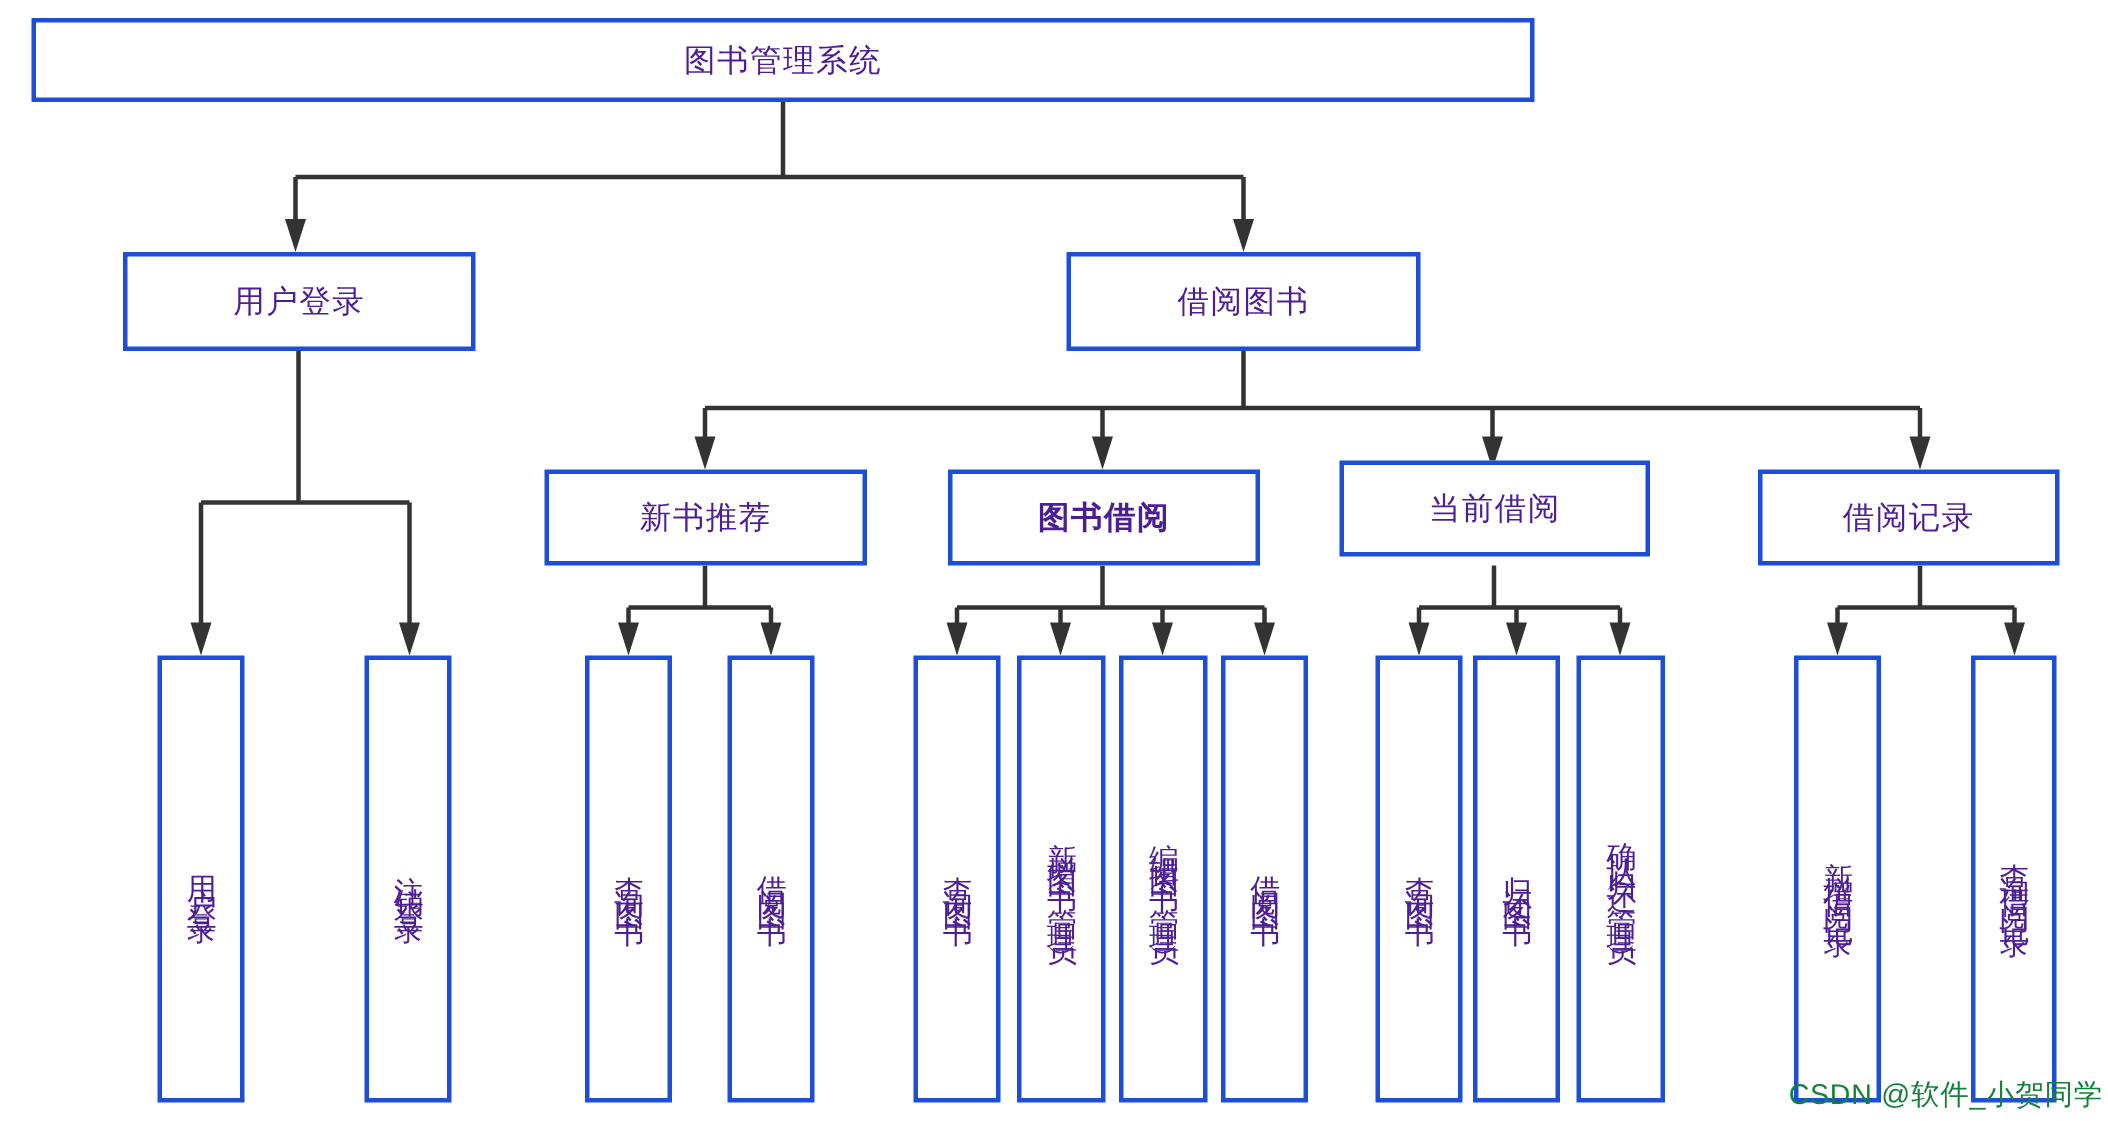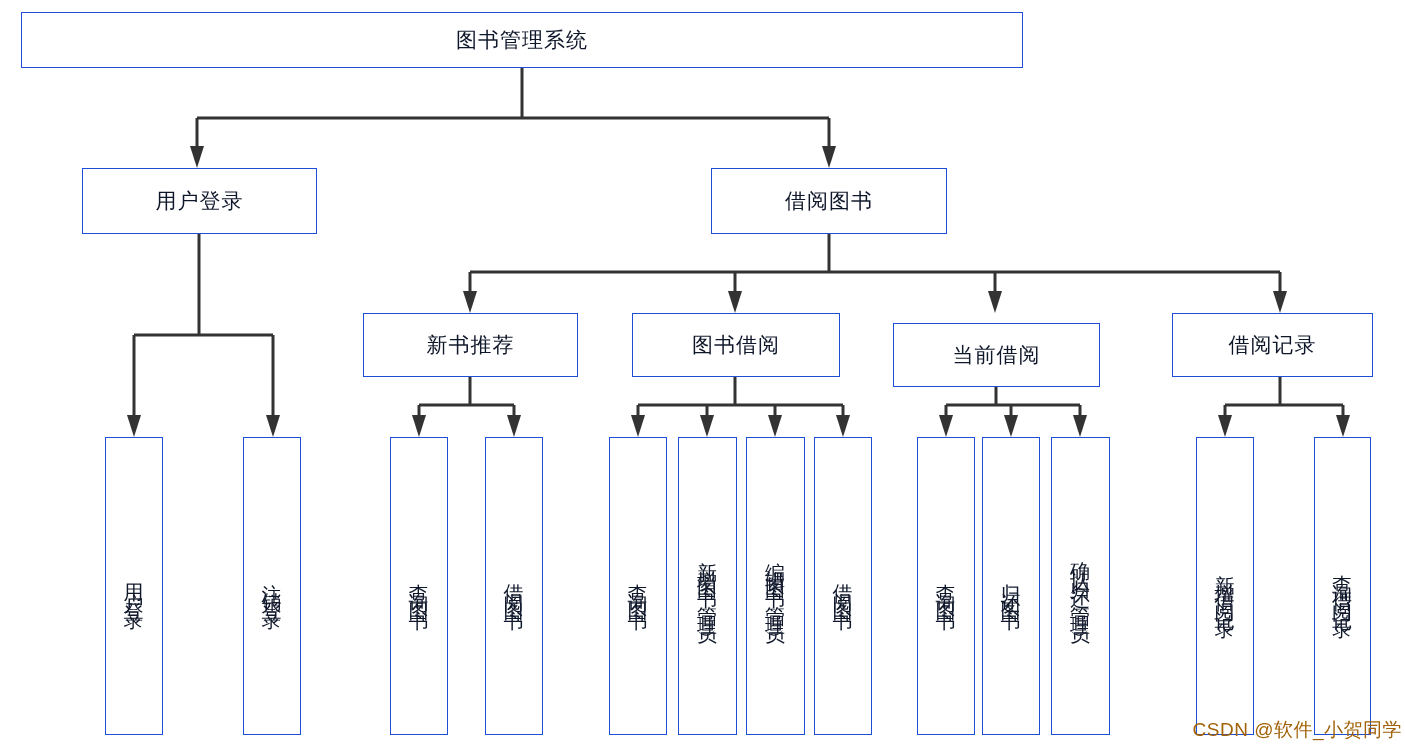--- a/index.html
+++ b/index.html
@@ -21,47 +21,47 @@
     stroke: #333333;
     stroke-width: 3;
   }
   #connectors polygon {
     fill: #333333;
     stroke: none;
   }
   .node {
     position: absolute;
     box-sizing: border-box;
-    border: 1px solid #1d4ed8;
+    border: 3px solid #1d4ed8;
     background: #ffffff;
     display: flex;
     align-items: center;
     justify-content: center;
-    color: #0f172a;
+    color: #4c1d95;
     z-index: 2;
   }
   .node.h span {
     font-size: 21px;
     letter-spacing: 1px;
     white-space: nowrap;
   }
   .node.v span {
     writing-mode: vertical-rl;
     text-orientation: mixed;
     font-size: 20px;
     letter-spacing: 9px;
     line-height: 1;
     white-space: nowrap;
   }
   #watermark {
     position: absolute;
     right: 3px;
     bottom: 4px;
     font-size: 19px;
-    color: #a16207;
+    color: #15803d;
     letter-spacing: 0.5px;
     z-index: 5;
     white-space: nowrap;
   }
 </style>
 </head>
 <body>
 
 <div id="canvas">
 
@@ -148,24 +148,24 @@
   <div class="node h" style="left:82px; top:168px; width:235px; height:66px;">
     <span>用户登录</span>
   </div>
   <div class="node h" style="left:711px; top:168px; width:236px; height:66px;">
     <span>借阅图书</span>
   </div>
 
   <div class="node h" style="left:363px; top:313px; width:215px; height:64px;text-align:right;">
     <span>新书推荐</span>
   </div>
-  <div class="node h" style="left:632px; top:313px; width:208px; height:64px;">
+  <div class="node h" style="left:632px; top:313px; width:208px; height:64px;font-weight:bold;">
     <span>图书借阅</span>
   </div>
-  <div class="node h" style="left:893px; top:323px; width:207px; height:64px;">
+  <div class="node h" style="left:893px; top:307px; width:207px; height:64px;">
     <span>当前借阅</span>
   </div>
   <div class="node h" style="left:1172px; top:313px; width:201px; height:64px;">
     <span>借阅记录</span>
   </div>
 
   <div class="node v" style="left:105px; top:437px; width:58px; height:298px;">
     <span>用户登录</span>
   </div>
   <div class="node v" style="left:243px; top:437px; width:58px; height:298px;">

